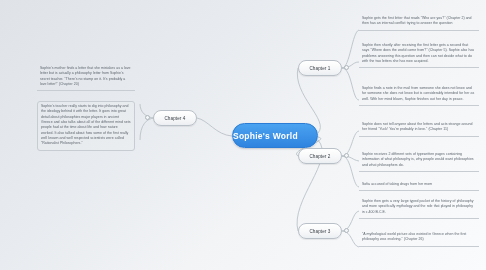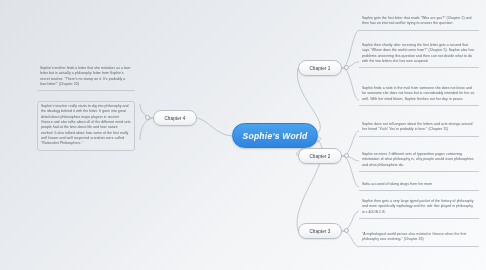--- a/index.html
+++ b/index.html
@@ -28,23 +28,22 @@
     position: absolute;
     left: 232px;
     top: 123px;
     width: 86px;
     height: 25px;
     border-radius: 13px;
     background: linear-gradient(180deg, #4aa3f0 0%, #3d93e8 50%, #2f84de 100%);
     border: 1px solid #2a7cd4;
     display: flex;
     align-items: center;
-    justify-content: center;
+    justify-content: flex-start;
     box-shadow: 0 1px 2px rgba(0,0,0,0.18);
-    font-style: italic;
   }
   .root-node .root-label {
     color: #ffffff;
     font-size: 8.5px;
     font-weight: bold;
     letter-spacing: 0.25px;
     white-space: nowrap;
   }
 
   

